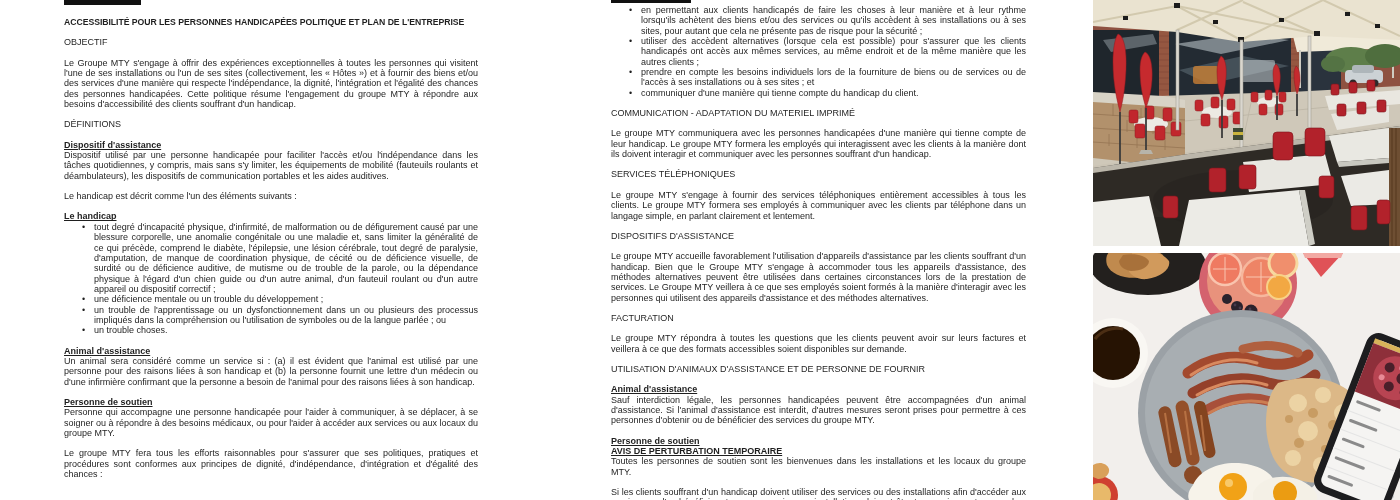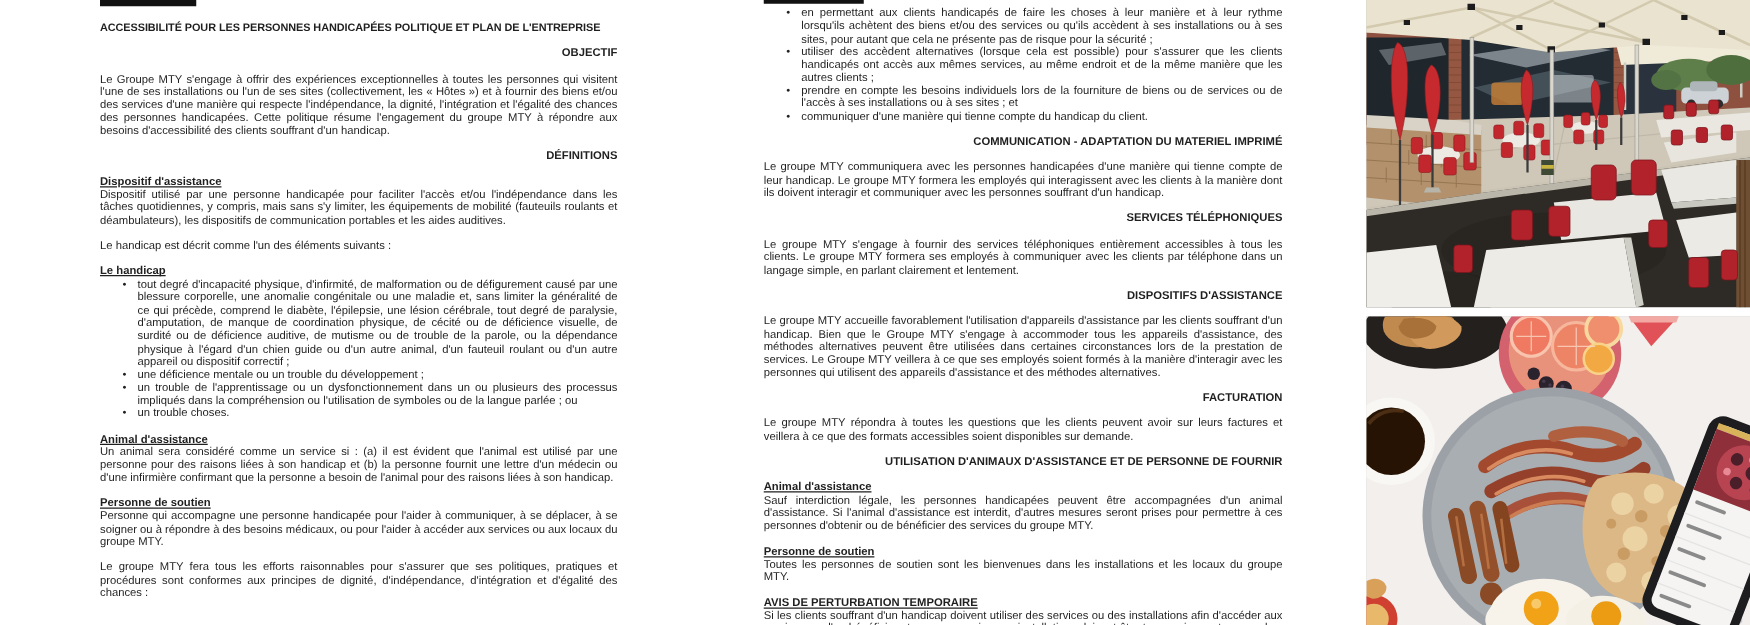--- a/index.html
+++ b/index.html
@@ -2,31 +2,31 @@
 <html lang="fr"><head>
 <meta charset="utf-8">
 <style>
   html,body{margin:0;padding:0;}
   body{
     width:1400px;height:500px;position:relative;overflow:hidden;
     background:#ffffff;color:#1f1f1f;
     font-family:"Liberation Sans", sans-serif;
   }
   .col{position:absolute;top:0;font-size:9px;line-height:10.35px;}
-  #col1{left:80px;width:414px;}
+  #col1{left:64px;width:414px;}
   #col2{left:611px;width:415px;}
   .topbar{background:#111111;}
   #col1 .topbar{width:77px;height:5px;}
   #col2 .topbar{width:80px;height:3px;}
   #col1 .col-content{padding-top:12px;}
   #col2 .col-content{padding-top:2px;}
   .block{margin-top:10px;}
   .col-content > .block:first-child{margin-top:0;}
   .title{font-weight:700;font-size:8.7px;white-space:nowrap;letter-spacing:-0.05px;}
-  .heading{font-weight:700;text-align:right;}
+  .heading{font-weight:400;}
   .subheading{font-weight:700;text-decoration:underline;}
   .subheading + .block{margin-top:0;}
   .paragraph{text-align:justify;}
   ul.bullets{margin:10px 0 0 0;padding:0 0 0 30px;list-style:none;}
   ul.bullets li{text-align:justify;position:relative;}
   ul.bullets li::before{content:"\2022";position:absolute;left:-12px;}
   .photo{position:absolute;left:1093px;width:307px;overflow:hidden;background:#ddd;}
   #photo-patio{top:0;height:246px;}
   #photo-breakfast{top:253px;height:247px;}
   .photo svg{display:block;width:100%;height:100%;}
@@ -73,22 +73,22 @@
       <div class="block heading">SERVICES TÉLÉPHONIQUES</div>
       <div class="block paragraph">Le groupe MTY s'engage à fournir des services téléphoniques entièrement accessibles à tous les clients. Le groupe MTY formera ses employés à communiquer avec les clients par téléphone dans un langage simple, en parlant clairement et lentement.</div>
       <div class="block heading">DISPOSITIFS D'ASSISTANCE</div>
       <div class="block paragraph">Le groupe MTY accueille favorablement l'utilisation d'appareils d'assistance par les clients souffrant d'un handicap. Bien que le Groupe MTY s'engage à accommoder tous les appareils d'assistance, des méthodes alternatives peuvent être utilisées dans certaines circonstances lors de la prestation de services. Le Groupe MTY veillera à ce que ses employés soient formés à la manière d'interagir avec les personnes qui utilisent des appareils d'assistance et des méthodes alternatives.</div>
       <div class="block heading">FACTURATION</div>
       <div class="block paragraph">Le groupe MTY répondra à toutes les questions que les clients peuvent avoir sur leurs factures et veillera à ce que des formats accessibles soient disponibles sur demande.</div>
       <div class="block heading">UTILISATION D'ANIMAUX D'ASSISTANCE ET DE PERSONNE DE FOURNIR</div>
       <div class="block subheading">Animal d'assistance</div>
       <div class="block paragraph">Sauf interdiction légale, les personnes handicapées peuvent être accompagnées d'un animal d'assistance. Si l'animal d'assistance est interdit, d'autres mesures seront prises pour permettre à ces personnes d'obtenir ou de bénéficier des services du groupe MTY.</div>
       <div class="block subheading">Personne de soutien</div>
+      <div class="block subheading">AVIS DE PERTURBATION TEMPORAIRE</div>
       <div class="block paragraph">Toutes les personnes de soutien sont les bienvenues dans les installations et les locaux du groupe MTY.</div>
-      <div class="block subheading">AVIS DE PERTURBATION TEMPORAIRE</div>
       <div class="block paragraph">Si les clients souffrant d'un handicap doivent utiliser des services ou des installations afin d'accéder aux services ou d'en bénéficier et que ces services ou installations doivent être temporairement suspendus, le Groupe MTY fera tous les efforts raisonnables pour avertir les clients de la suspension. L'avis comprendra</div>
     </div>
 </div>
 
 <div class="photo" id="photo-patio">
 <svg viewBox="0 0 307 246" preserveAspectRatio="none">
   <rect width="307" height="246" fill="#cbc4b5"></rect>
   <g>
     <rect x="0" y="26" width="307" height="90" fill="#8e5140"></rect>
     <rect x="0" y="30" width="66" height="70" fill="#1f262c"></rect>

